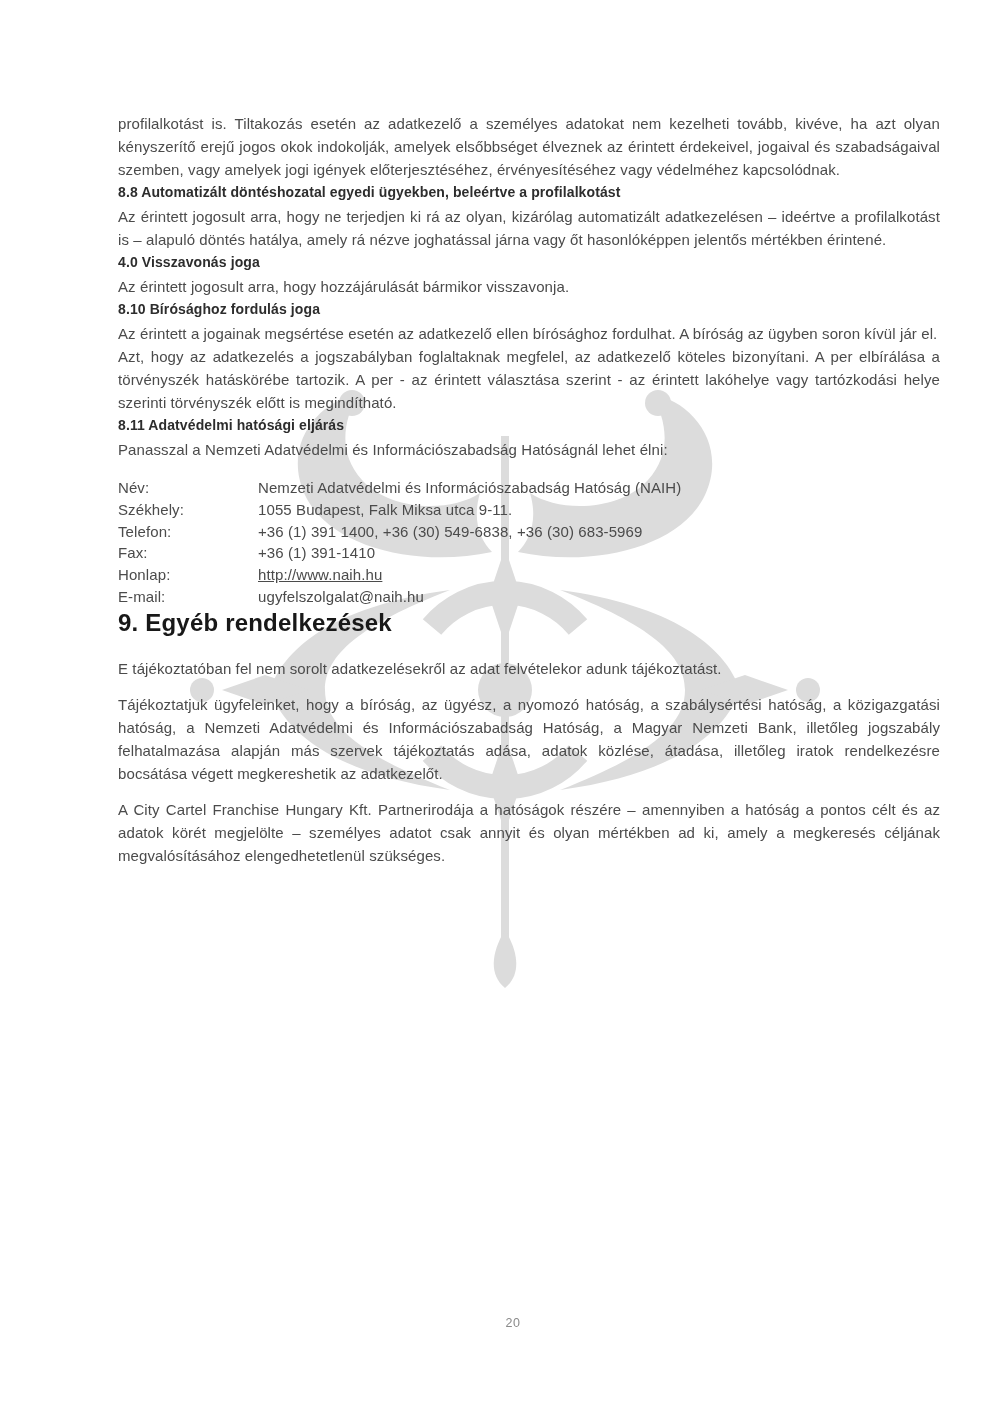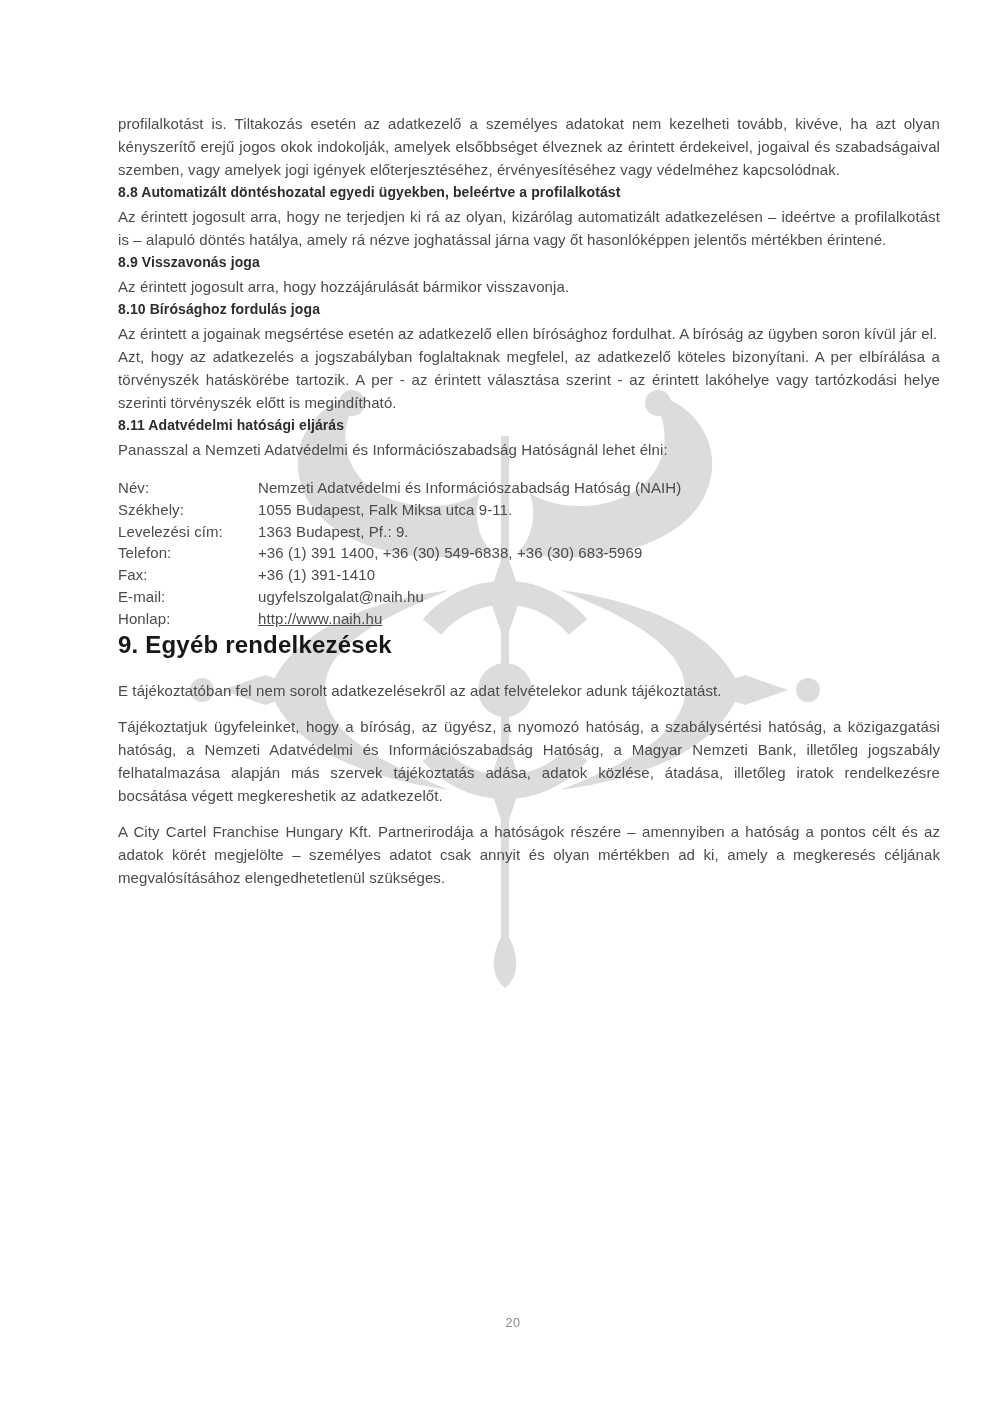--- a/index.html
+++ b/index.html
@@ -124,60 +124,56 @@
     </g>
   </svg>
 
   <div class="content">
 
     <p>profilalkotást is. Tiltakozás esetén az adatkezelő a személyes adatokat nem kezelheti tovább, kivéve, ha azt olyan kényszerítő erejű jogos okok indokolják, amelyek elsőbbséget élveznek az érintett érdekeivel, jogaival és szabadságaival szemben, vagy amelyek jogi igények előterjesztéséhez, érvényesítéséhez vagy védelméhez kapcsolódnak.</p>
 
     <p class="sec-heading">8.8 Automatizált döntéshozatal egyedi ügyekben, beleértve a profilalkotást</p>
     <p class="sec-body">Az érintett jogosult arra, hogy ne terjedjen ki rá az olyan, kizárólag automatizált adatkezelésen – ideértve a profilalkotást is – alapuló döntés hatálya, amely rá nézve joghatással járna vagy őt hasonlóképpen jelentős mértékben érintené.</p>
 
-    <p class="sec-heading">8.9 Visszavonás joga</p>
+    <p class="sec-heading">4.0 Visszavonás joga</p>
     <p class="sec-body">Az érintett jogosult arra, hogy hozzájárulását bármikor visszavonja.</p>
 
     <p class="sec-heading">8.10 Bírósághoz fordulás joga</p>
     <p class="sec-body">Az érintett a jogainak megsértése esetén az adatkezelő ellen bírósághoz fordulhat. A bíróság az ügyben soron kívül jár el.</p>
     <p>Azt, hogy az adatkezelés a jogszabályban foglaltaknak megfelel, az adatkezelő köteles bizonyítani. A per elbírálása a törvényszék hatáskörébe tartozik. A per - az érintett választása szerint - az érintett lakóhelye vagy tartózkodási helye szerinti törvényszék előtt is megindítható.</p>
 
     <p class="sec-heading">8.11 Adatvédelmi hatósági eljárás</p>
     <p class="sec-body">Panasszal a Nemzeti Adatvédelmi és Információszabadság Hatóságnál lehet élni:</p>
 
     <div class="contact">
       <div class="contact-row">
         <span class="contact-label">Név:</span>
         <span class="contact-value">Nemzeti Adatvédelmi és Információszabadság Hatóság (NAIH)</span>
       </div>
       <div class="contact-row">
         <span class="contact-label">Székhely:</span>
         <span class="contact-value">1055 Budapest, Falk Miksa utca 9-11.</span>
       </div>
       <div class="contact-row">
-        <span class="contact-label">Levelezési cím:</span>
-        <span class="contact-value">1363 Budapest, Pf.: 9.</span>
-      </div>
-      <div class="contact-row">
         <span class="contact-label">Telefon:</span>
         <span class="contact-value">+36 (1) 391 1400, +36 (30) 549-6838, +36 (30) 683-5969</span>
       </div>
       <div class="contact-row">
         <span class="contact-label">Fax:</span>
         <span class="contact-value">+36 (1) 391-1410</span>
       </div>
       <div class="contact-row">
-        <span class="contact-label">E-mail:</span>
-        <span class="contact-value">ugyfelszolgalat@naih.hu</span>
-      </div>
-      <div class="contact-row">
         <span class="contact-label">Honlap:</span>
         <span class="contact-value">
           <a class="link">http://www.naih.hu</a>
         </span>
+      </div>
+      <div class="contact-row">
+        <span class="contact-label">E-mail:</span>
+        <span class="contact-value">ugyfelszolgalat@naih.hu</span>
       </div>
     </div>
 
     <p class="big-heading">9. Egyéb rendelkezések</p>
     <p class="after-big">E tájékoztatóban fel nem sorolt adatkezelésekről az adat felvételekor adunk tájékoztatást.</p>
     <p class="para-gap">Tájékoztatjuk ügyfeleinket, hogy a bíróság, az ügyész, a nyomozó hatóság, a szabálysértési hatóság, a közigazgatási hatóság, a Nemzeti Adatvédelmi és Információszabadság Hatóság, a Magyar Nemzeti Bank, illetőleg jogszabály felhatalmazása alapján más szervek tájékoztatás adása, adatok közlése, átadása, illetőleg iratok rendelkezésre bocsátása végett megkereshetik az adatkezelőt.</p>
     <p class="para-gap">A City Cartel Franchise Hungary Kft. Partnerirodája a hatóságok részére – amennyiben a hatóság a pontos célt és az adatok körét megjelölte – személyes adatot csak annyit és olyan mértékben ad ki, amely a megkeresés céljának megvalósításához elengedhetetlenül szükséges.</p>
 
   </div>
 

